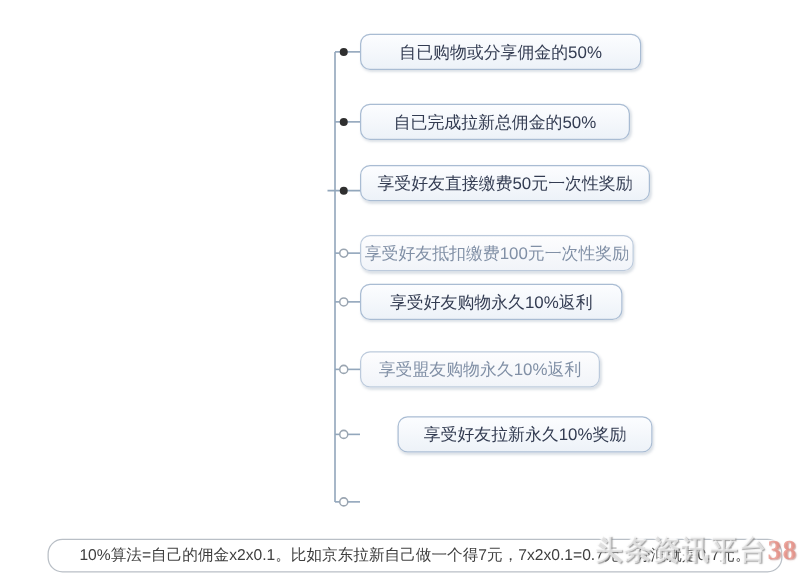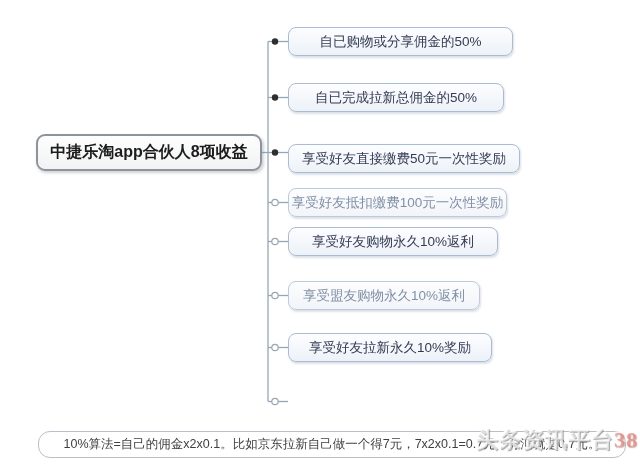--- a/index.html
+++ b/index.html
@@ -21,25 +21,25 @@
     border:1px solid #a9bcd3;border-radius:8px;
     background:linear-gradient(180deg,#fcfdff 0%,#edf2f8 100%);
     box-shadow:1px 1.5px 2px rgba(140,155,175,0.3);
     display:flex;align-items:center;justify-content:center;
     font-size:13.5px;color:#333c52;white-space:nowrap;
   }
   .node.dim{color:#8190a6;border-color:#bccadc;
     background:linear-gradient(180deg,#fdfdfe 0%,#f1f4f9 100%);}
   .n1{top:27px;width:225px;}
   .n2{top:83px;width:216px;}
-  .n3{top:144px;width:232px;text-align:right;}
+  .n3{top:132px;width:232px;text-align:right;}
   .n4{top:188px;width:219px;}
   .n5{top:227px;width:210px;}
   .n6{top:281px;width:192px;}
-  .n7{top:333px;width:204px;}
+  .n7{top:333px;width:204px;margin-left:30px;}
   .n8{top:387px;width:204px;}
   .note{
     position:absolute;left:38px;top:431px;width:588px;height:27px;
     box-sizing:border-box;border:1.5px solid #b9bfc6;border-radius:12px;
     background:#ffffff;
     display:flex;align-items:center;justify-content:center;
     font-size:12.5px;color:#3f3f3f;white-space:nowrap;
   }
   .watermark{
     position:absolute;right:2px;top:425px;z-index:3;
@@ -76,21 +76,20 @@
     <circle cx="275" cy="41.5" r="3.2" fill="#2f2f2f"></circle>
     <circle cx="275" cy="97.5" r="3.2" fill="#2f2f2f"></circle>
     <circle cx="275" cy="152.5" r="3.2" fill="#2f2f2f"></circle>
     <circle cx="275" cy="202.5" r="3.2" fill="#ffffff" stroke="#9aa5b1" stroke-width="1.2"></circle>
     <circle cx="275" cy="241.5" r="3.2" fill="#ffffff" stroke="#9aa5b1" stroke-width="1.2"></circle>
     <circle cx="275" cy="295.5" r="3.2" fill="#ffffff" stroke="#9aa5b1" stroke-width="1.2"></circle>
     <circle cx="275" cy="347.5" r="3.2" fill="#ffffff" stroke="#9aa5b1" stroke-width="1.2"></circle>
     <circle cx="275" cy="401.5" r="3.2" fill="#ffffff" stroke="#9aa5b1" stroke-width="1.2"></circle>
   </svg>
 
-  <div class="root">中捷乐淘app合伙人8项收益</div>
 
   <div class="node n1">自已购物或分享佣金的50%</div>
   <div class="node n2">自已完成拉新总佣金的50%</div>
   <div class="node n3">享受好友直接缴费50元一次性奖励</div>
   <div class="node n4 dim">享受好友抵扣缴费100元一次性奖励</div>
   <div class="node n5">享受好友购物永久10%返利</div>
   <div class="node n6 dim">享受盟友购物永久10%返利</div>
   <div class="node n7">享受好友拉新永久10%奖励</div>
 
   <div class="note">10%算法=自己的佣金x2x0.1。比如京东拉新自己做一个得7元，7x2x0.1=0.7元，分润就是0.7元。</div>

